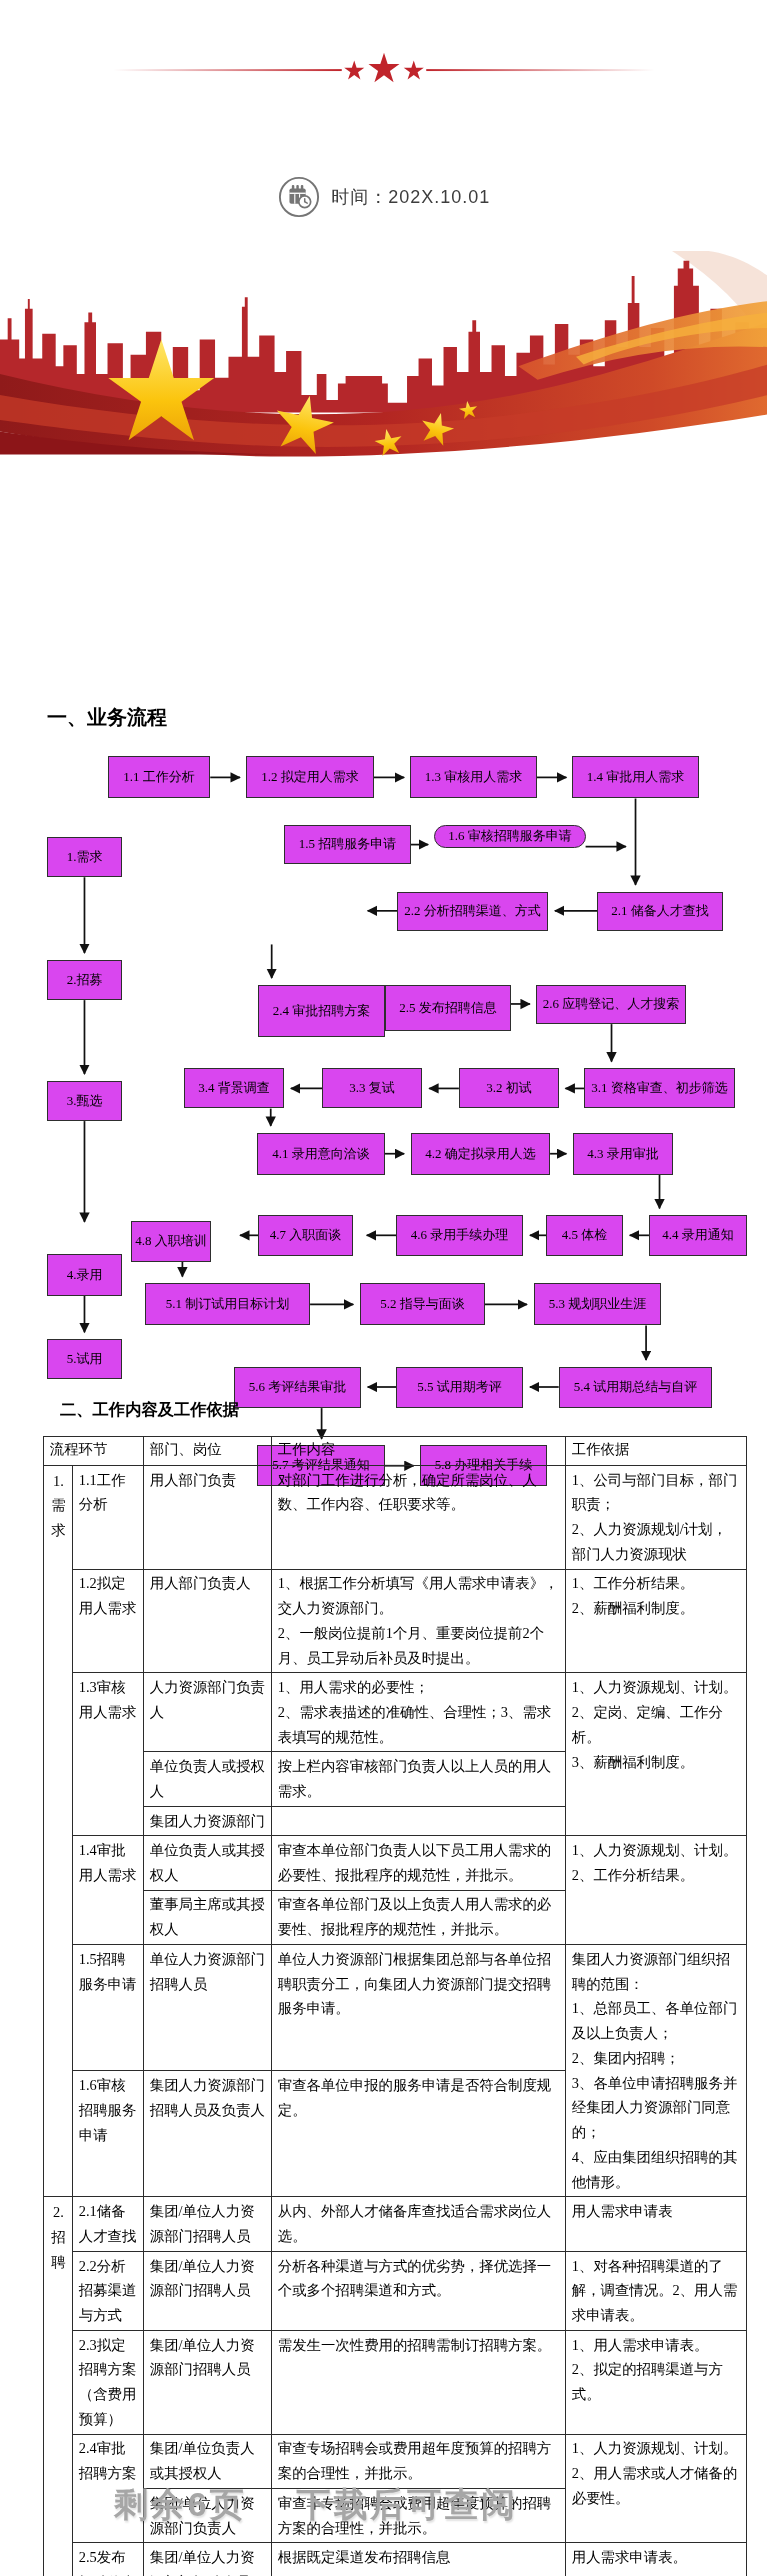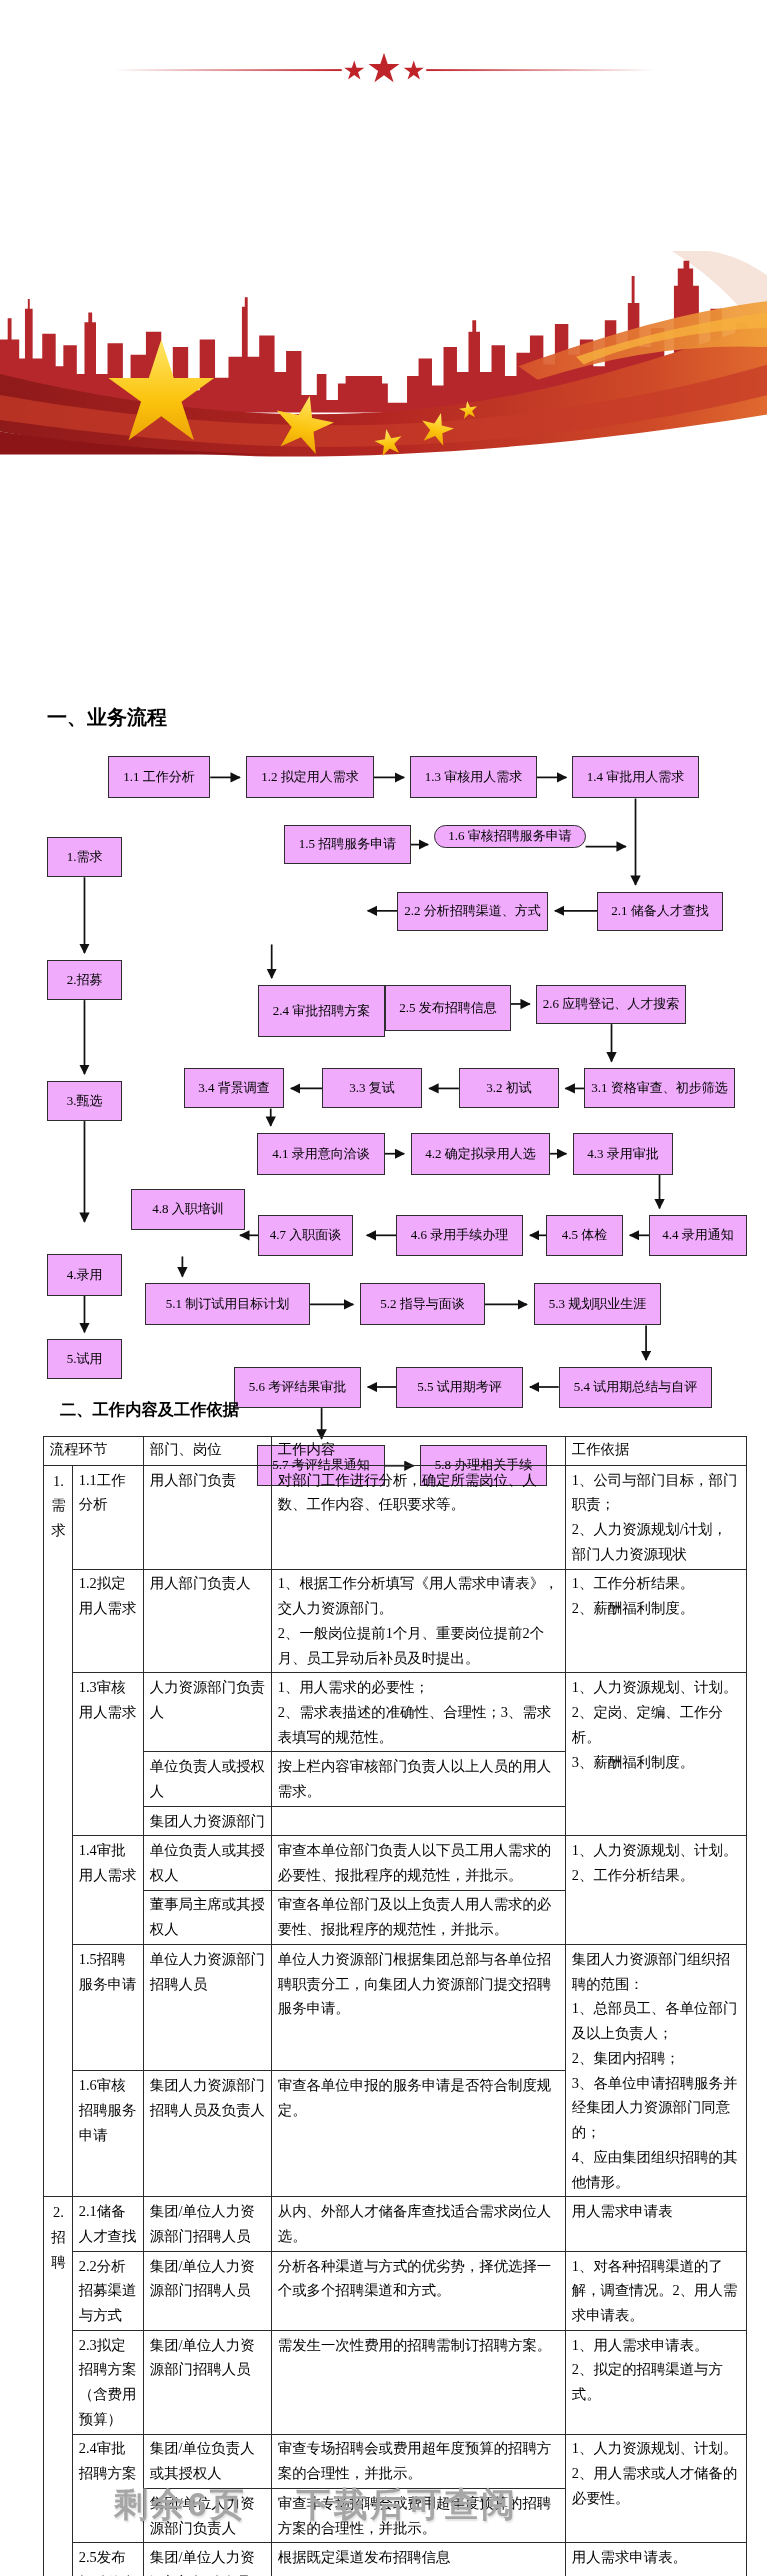--- a/index.html
+++ b/index.html
@@ -16,21 +16,21 @@
 
   
   .doc-title{position:absolute;left:0;top:641px;width:768px;text-align:center;margin:0;
              font-size:43px;font-weight:700;letter-spacing:3.8px;color:#000;}
   .sec1{position:absolute;left:47px;top:704px;margin:0;font-size:20px;font-weight:700;color:#000;}
   .sec2{position:absolute;left:60px;top:1399px;margin:0;font-size:16.3px;font-weight:700;color:#000;}
 
   
   #flowchart{position:absolute;left:0;top:739px;width:768px;height:768px;}
   #flow-arrows{position:absolute;left:0;top:0;}
-  .fnode{position:absolute;box-sizing:border-box;border:1.4px solid #2e2e2e;background:#f0abfc;
+  .fnode{position:absolute;box-sizing:border-box;border:1.4px solid #2e2e2e;background:#d946ef;
          display:flex;align-items:center;justify-content:center;text-align:center;
          font-size:13px;line-height:1.3;white-space:pre-line;color:#000;padding:1px 1.9px;}
 
   
   .table-wrap{position:absolute;left:43px;top:1436px;}
   .doc-table{border-collapse:collapse;table-layout:fixed;width:703px;border:1.9px solid #2b2b2b;
              font-size:14.4px;line-height:1.72;color:#000;}
   .doc-table th,.doc-table td{border:1px solid #2b2b2b;padding:1.9px 4.8px 1.9px 5.8px;vertical-align:top;
              text-align:left;font-weight:normal;white-space:pre-line;word-break:break-all;}
   .doc-table th{padding-top:0;padding-bottom:2.9px;}
@@ -62,20 +62,35 @@
     </defs>
     <rect x="118" y="27" width="238" height="2" fill="url(#lgL)"></rect>
     <rect x="444" y="27" width="238" height="2" fill="url(#lgR)"></rect>
     <g fill="#c0242b">
       <use href="#star2" transform="translate(369,29) scale(11)"></use>
       <use href="#star2" transform="translate(400,27) scale(17)"></use>
       <use href="#star2" transform="translate(431,29) scale(11)"></use>
     </g>
   </svg>
 
+  <div class="date-row">
+    <svg width="42" height="42" viewBox="0 0 44 44">
+      <circle cx="22" cy="22" r="20" fill="none" stroke="#757575" stroke-width="2"></circle>
+      <rect x="12" y="13" width="17" height="16" rx="2" fill="#757575"></rect>
+      <rect x="14.5" y="9.5" width="2.6" height="5" rx="1" fill="#757575"></rect>
+      <rect x="19.2" y="9.5" width="2.6" height="5" rx="1" fill="#757575"></rect>
+      <rect x="23.9" y="9.5" width="2.6" height="5" rx="1" fill="#757575"></rect>
+      <rect x="12" y="17.4" width="17" height="1.4" fill="#ffffff"></rect>
+      <rect x="17" y="19" width="1.2" height="10" fill="#ffffff"></rect>
+      <rect x="22" y="19" width="1.2" height="10" fill="#ffffff"></rect>
+      <circle cx="28" cy="27" r="6.2" fill="#ffffff" stroke="#757575" stroke-width="1.8"></circle>
+      <path d="M28,23.8 L28,27 L30.6,28.4" fill="none" stroke="#757575" stroke-width="1.6" stroke-linecap="round"></path>
+    </svg>
+    <span class="date-text">时间：202X.10.01</span>
+  </div>
 
   <svg class="banner" width="768" height="221" viewBox="0 0 800 230">
     <defs>
       <linearGradient id="rg" x1="0" y1="0" x2="1" y2="0">
         <stop offset="0" stop-color="#8f1a1a"></stop>
           <stop offset="0.5" stop-color="#b32622"></stop>
         <stop offset="0.85" stop-color="#cf4a28"></stop>
           <stop offset="1" stop-color="#e06a2f"></stop>
       </linearGradient>
       <linearGradient id="og" x1="0" y1="0" x2="1" y2="0">
@@ -174,21 +189,21 @@
       <div class="fnode" style="left: 459px; top: 329px; width: 100px; height: 40px;">3.2 初试</div>
       <div class="fnode" style="left: 322px; top: 329px; width: 100px; height: 40px;">3.3 复试</div>
       <div class="fnode" style="left: 184px; top: 329px; width: 100px; height: 40px;">3.4 背景调查</div>
       <div class="fnode" style="left: 257px; top: 394px; width: 128px; height: 42px;">4.1 录用意向洽谈</div>
       <div class="fnode" style="left: 411px; top: 394px; width: 139px; height: 42px;">4.2 确定拟录用人选</div>
       <div class="fnode" style="left: 573px; top: 394px; width: 100px; height: 42px;">4.3 录用审批</div>
       <div class="fnode" style="left: 649px; top: 476px; width: 98px; height: 41px;">4.4 录用通知</div>
       <div class="fnode" style="left: 546px; top: 476px; width: 77px; height: 41px;">4.5 体检</div>
       <div class="fnode" style="left: 396px; top: 476px; width: 127px; height: 41px;">4.6 录用手续办理</div>
       <div class="fnode" style="left: 258px; top: 476px; width: 95px; height: 41px;">4.7 入职面谈</div>
-      <div class="fnode" style="left: 131px; top: 450px; width: 114px; height: 41px;">4.8 入职培训</div>
+      <div class="fnode" style="left: 131px; top: 482px; width: 80px; height: 41px;">4.8 入职培训</div>
       <div class="fnode" style="left: 145px; top: 544px; width: 165px; height: 42px;">5.1 制订试用目标计划</div>
       <div class="fnode" style="left: 360px; top: 544px; width: 125px; height: 42px;">5.2 指导与面谈</div>
       <div class="fnode" style="left: 534px; top: 544px; width: 127px; height: 42px;">5.3 规划职业生涯</div>
       <div class="fnode" style="left: 559px; top: 628px; width: 153px; height: 41px;">5.4 试用期总结与自评</div>
       <div class="fnode" style="left: 396px; top: 628px; width: 127px; height: 41px;">5.5 试用期考评</div>
       <div class="fnode" style="left: 234px; top: 628px; width: 127px; height: 41px;">5.6 考评结果审批</div>
       <div class="fnode" style="left: 257px; top: 706px; width: 128px; height: 41px;">5.7 考评结果通知</div>
       <div class="fnode" style="left: 420px; top: 706px; width: 127px; height: 41px;">5.8 办理相关手续</div>
     </div>
 

